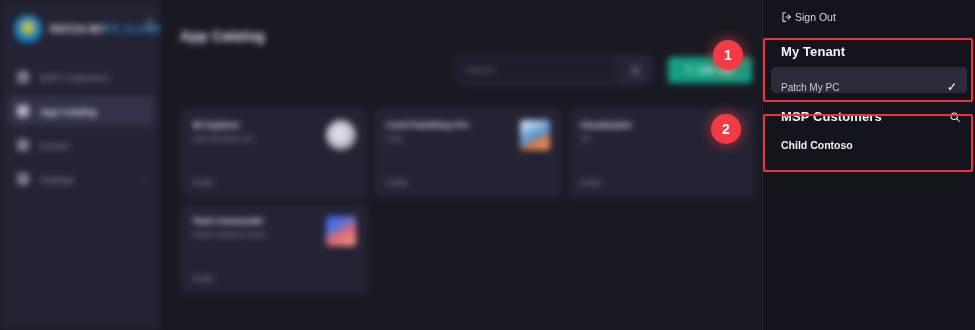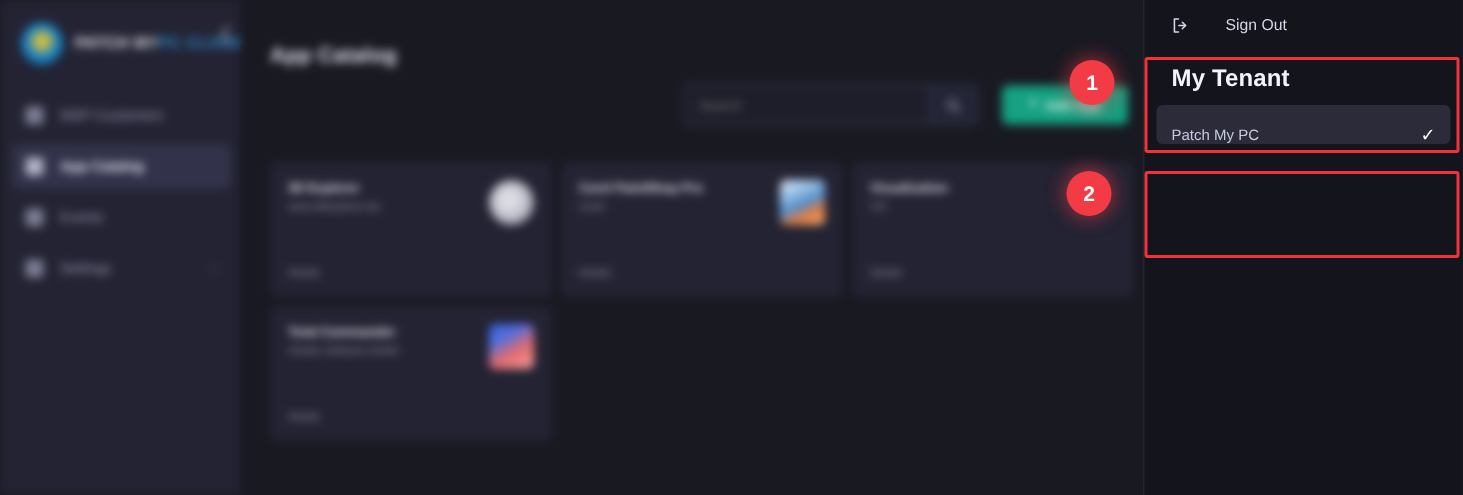--- a/index.html
+++ b/index.html
@@ -161,35 +161,35 @@
 
   
   .rightpanel {
     position: relative;
     flex: 0 0 213px;
     width: 213px; height: 330px;
     background: #14141d;
     border-left: 1px solid #24242f;
   }
   .signout {
-    display: flex; align-items: center; gap: 24px;
+    display: flex; align-items: center; gap: 2px;
     height: 34px;
     padding: 0 0 0 18px;
     color: #d6d7e6;
     font-size: 10.5px;
   }
   .signout svg { width: 12px; height: 12px; flex: 0 0 12px; }
 
   .group { padding: 0; }
   .group-head {
     display: flex; align-items: center; justify-content: space-between;
     padding: 10px 14px 8px 18px;
   }
   .group-title {
-    font-size: 16px; font-weight: bold; color: #f2f3fb;
+    font-size: 13px; font-weight: bold; color: #f2f3fb;
     letter-spacing: .1px;
   }
   .group-head svg { width: 12px; height: 12px; }
 
   .tenant-row {
     display: flex; align-items: flex-end; justify-content: space-between;
     height: 26px;
     margin: 0 8px 6px 8px;
     padding: 0 10px 0 10px;
     border-radius: 4px;
@@ -352,20 +352,32 @@
     <div class="group">
       <div class="group-head">
         <span class="group-title">My Tenant</span>
       </div>
       <div class="tenant-row selected">
         <span>Patch My PC</span>
         <span class="check">✓</span>
       </div>
     </div>
 
+    <div class="group">
+      <div class="group-head">
+        <span class="group-title">MSP Customers</span>
+        <svg viewBox="0 0 16 16" fill="none" stroke="#e7e8f4" stroke-width="1.35">
+          <circle cx="6.9" cy="6.9" r="4.3"></circle>
+            <line x1="10.2" y1="10.2" x2="14" y2="14" stroke-linecap="round"></line>
+        </svg>
+      </div>
+      <div class="cust-row">
+        <span>Child Contoso</span>
+      </div>
+    </div>
 
   </div>
 
   <div class="anno-box" id="anno-box-1"></div>
   <div class="anno-box" id="anno-box-2"></div>
   <div class="badge" id="badge-1">1</div>
   <div class="badge" id="badge-2">2</div>
 
 </div>
 

